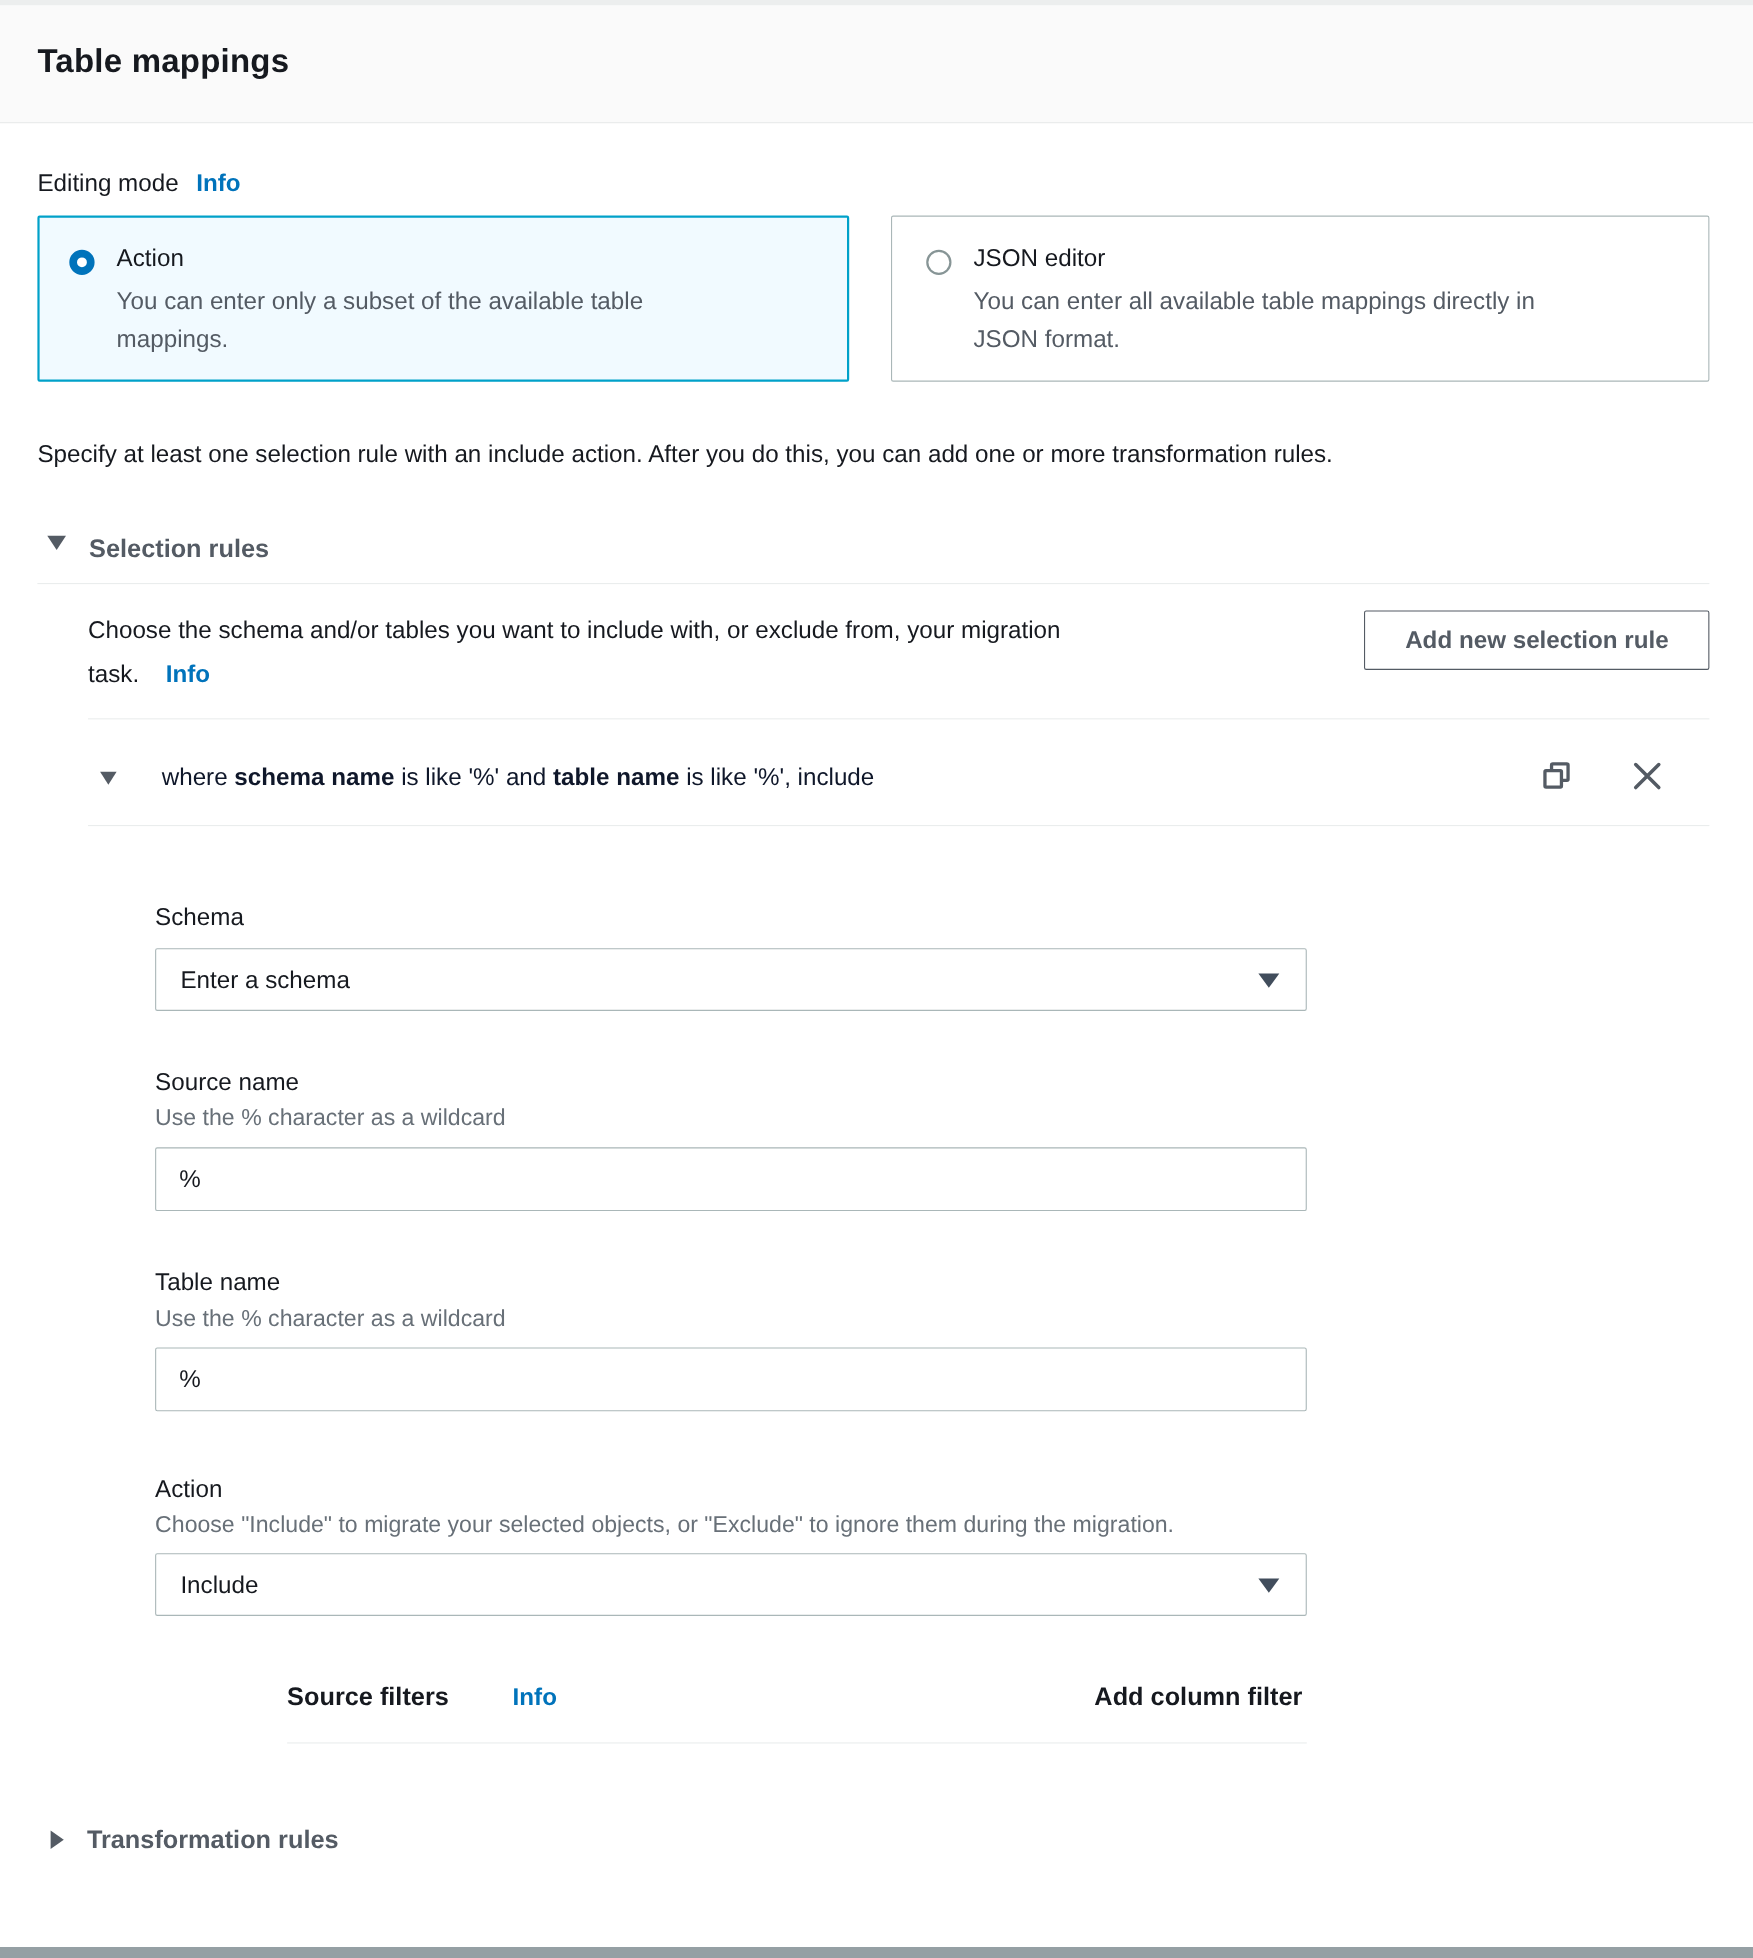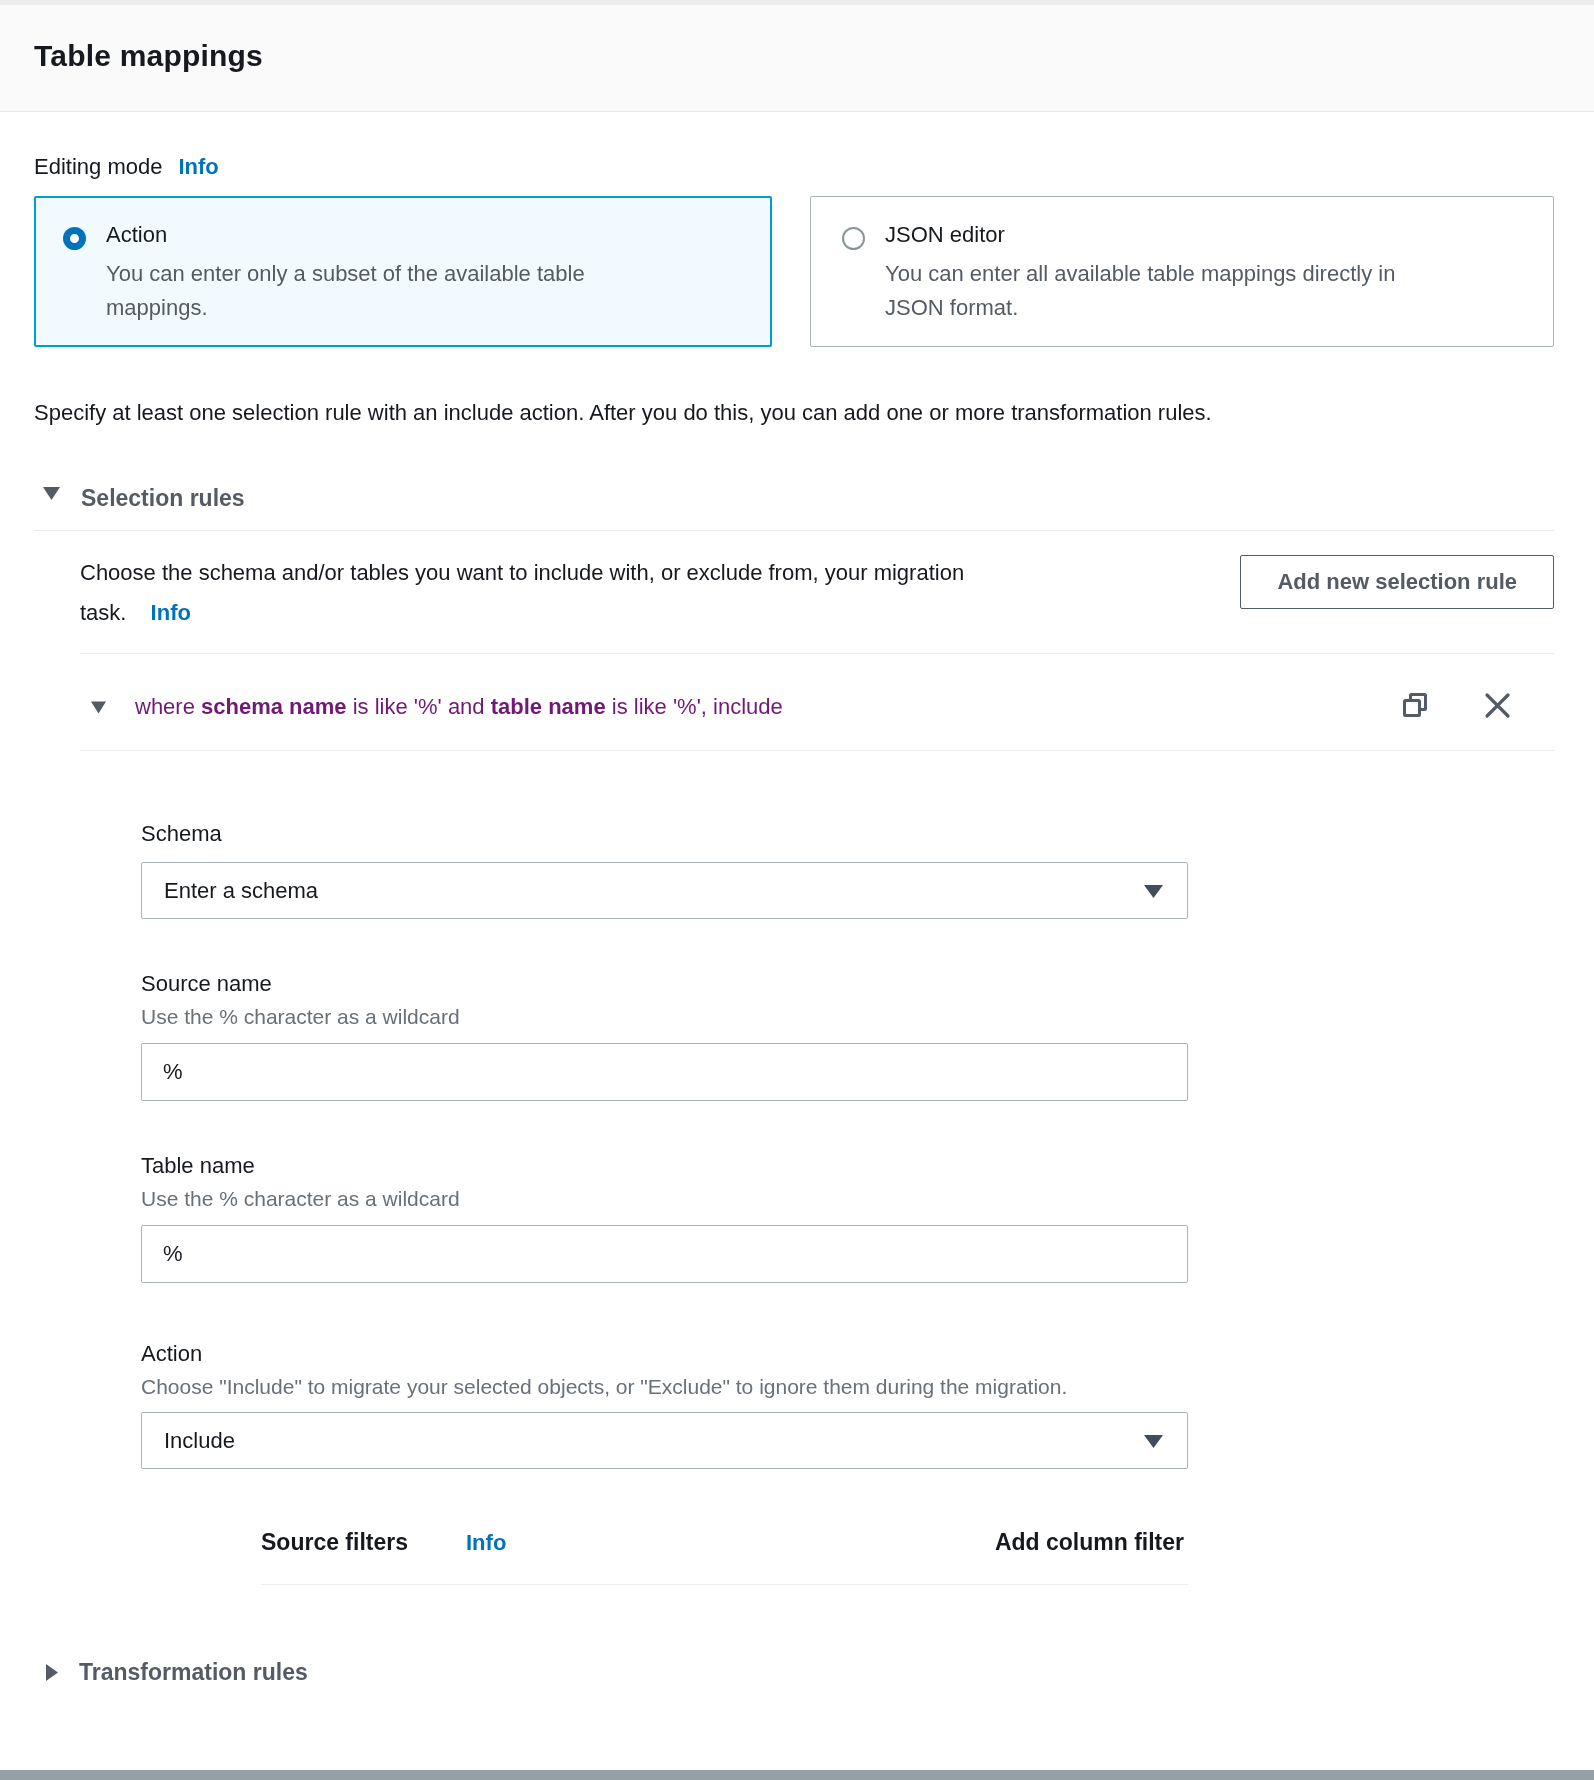--- a/index.html
+++ b/index.html
@@ -61,21 +61,21 @@
     margin-left: auto; margin-top: 2px;
     border: 1px solid #545b64; border-radius: 2px; background: #fff;
     color: #545b64; font-weight: 700; font-size: 22px;
     padding: 13px 36px; cursor: pointer; white-space: nowrap;
     font-family: inherit;
   }
   .divider { border-bottom: 1px solid #eaeded; margin-top: 20px; }
 
   .rule-header { margin-top: 36px; display: flex; align-items: center; }
   .rule-header .tri { margin-left: 10px; display: inline-flex; }
-  .rule-summary { margin-left: 28px; font-size: 22px; color: #701a75; }
+  .rule-summary { margin-left: 40px; font-size: 22px; color: #0f172a; }
   .rule-summary b { font-weight: 700; }
   .rule-icons { margin-left: auto; display: flex; align-items: center; gap: 52px; padding-right: 42px; }
   .icon-btn { background: none; border: none; cursor: pointer; display: inline-flex; padding: 0; }
 
   .rule-form { margin-left: 61px; width: 1047px; }
   .form-group-label { font-size: 22px; color: #16191f; }
   .helper-text { margin-top: 8px; font-size: 21px; color: #687078; }
   .select-box {
     margin-top: 15px; height: 57px; border: 1px solid #aab7b8; border-radius: 2px;
     background: #fff; display: flex; align-items: center; padding: 0 22px; cursor: pointer;

